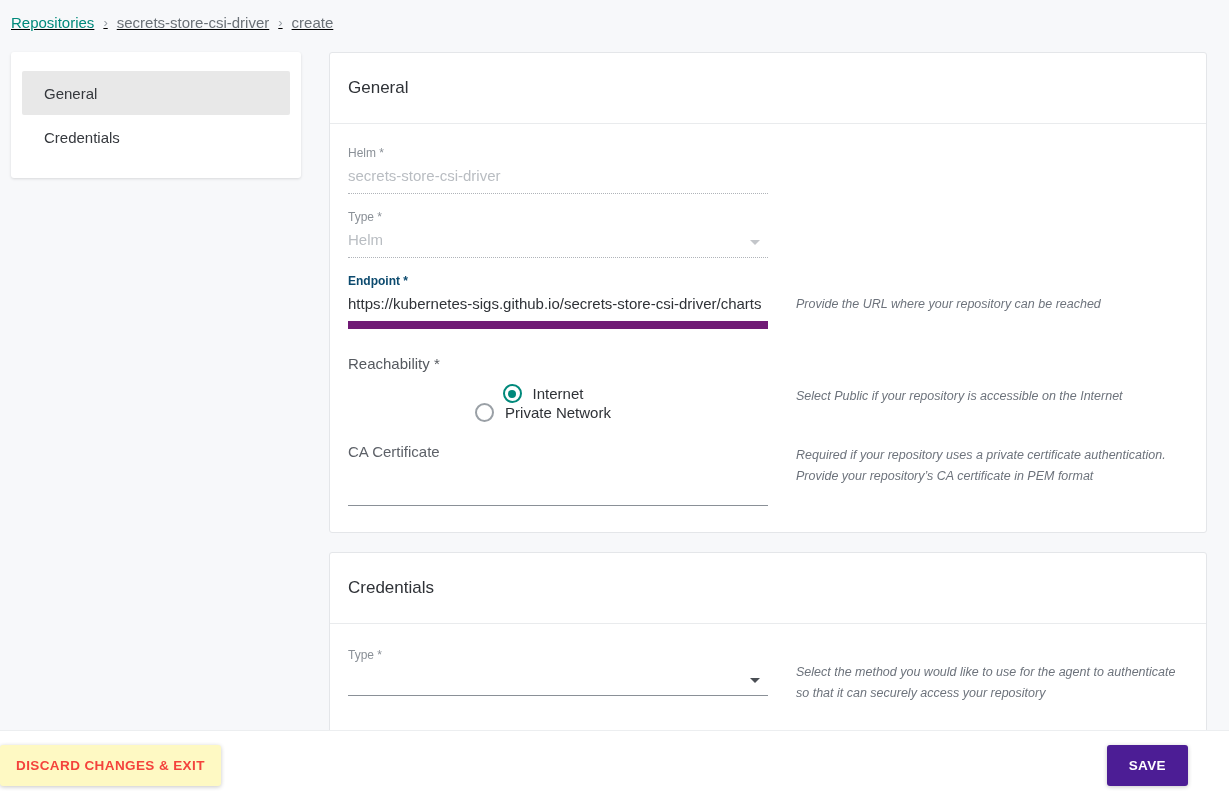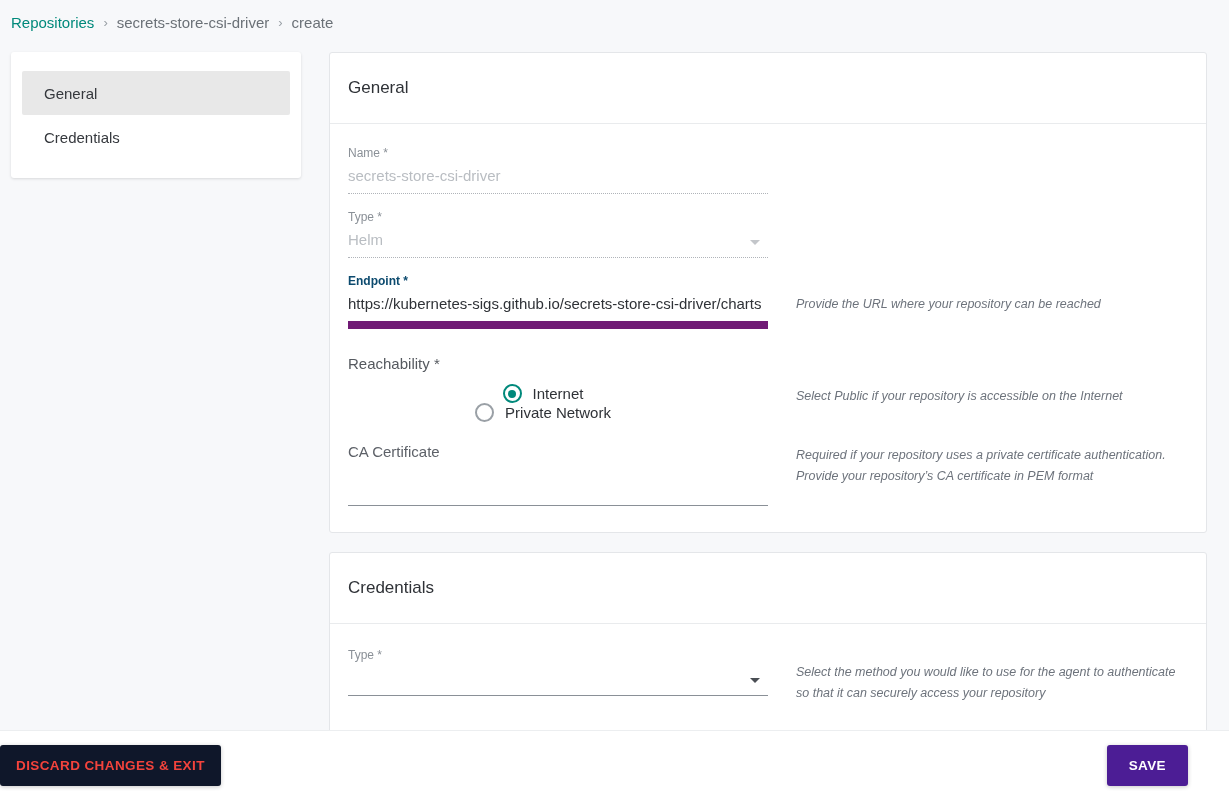--- a/index.html
+++ b/index.html
@@ -12,20 +12,21 @@
   }
 
   
   .breadcrumb {
     height: 45px;
     display: flex;
     align-items: center;
     padding-left: 11px;
     font-size: 15px;
     background: #f7f8fa;
+    text-decoration: underline;
   }
   .crumb-link { color: #00897b; cursor: pointer; }
   .crumb-sep { color: #9aa0a6; margin: 0 9px; font-size: 13px; }
   .crumb-text { color: #6b7177; }
 
   
   .layout {
     display: flex;
     align-items: flex-start;
     padding: 7px 22px 0 11px;
@@ -160,21 +161,21 @@
     position: absolute;
     left: 0; bottom: 0;
     width: 1229px; height: 70px;
     background: #ffffff;
     border-top: 1px solid #eceef0;
     display: flex;
     align-items: center;
     justify-content: space-between;
   }
   .btn-discard {
-    background: #0f172a;
+    background: #fef9c3;
     color: #f4433c;
     font-size: 13.5px;
     font-weight: bold;
     letter-spacing: .4px;
     border: none;
     border-radius: 3px;
     box-shadow: 0 1px 4px rgba(0,0,0,.22);
     padding: 13px 16px;
     margin-left: 0;
     cursor: pointer;
@@ -218,21 +219,21 @@
   </div>
 
   <div class="content">
 
     <div class="card">
       <div class="card-head">General</div>
       <div class="card-body">
 
         <div class="row">
           <div class="field">
-            <div class="flabel">Name *</div>
+            <div class="flabel">Helm *</div>
             <div class="fval underline-dotted">secrets-store-csi-driver</div>
           </div>
           <div class="hint"></div>
         </div>
 
         <div class="row" style="margin-top:16px;">
           <div class="field select-wrap">
             <div class="flabel">Type *</div>
             <div class="fval underline-dotted">Helm</div>
             <span class="arrow"></span>

